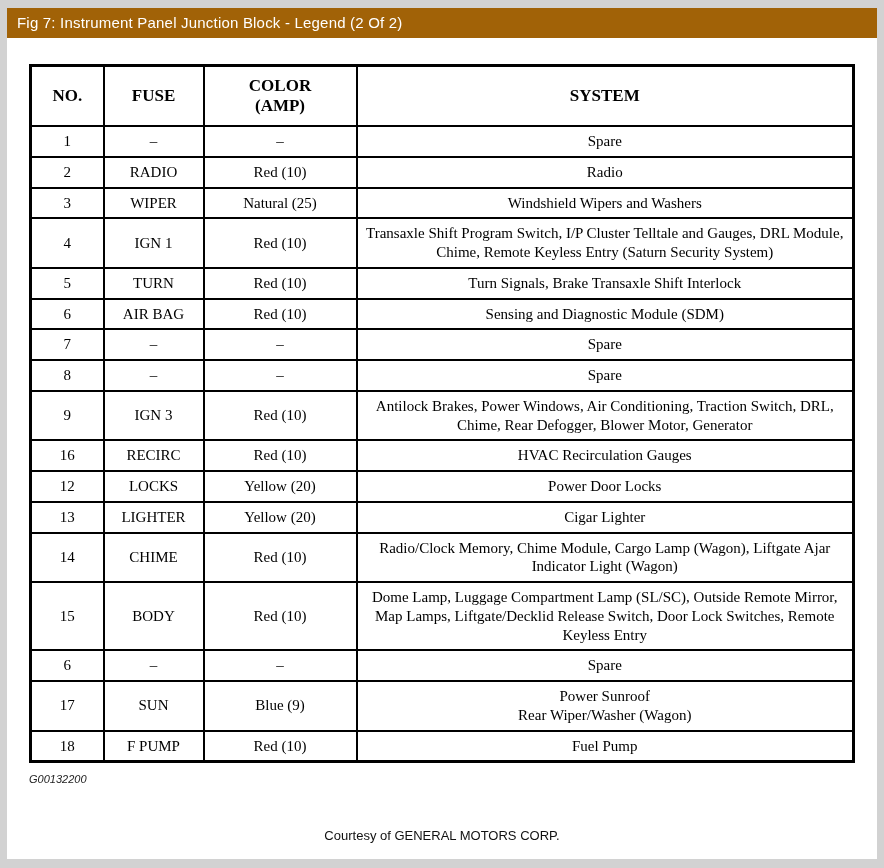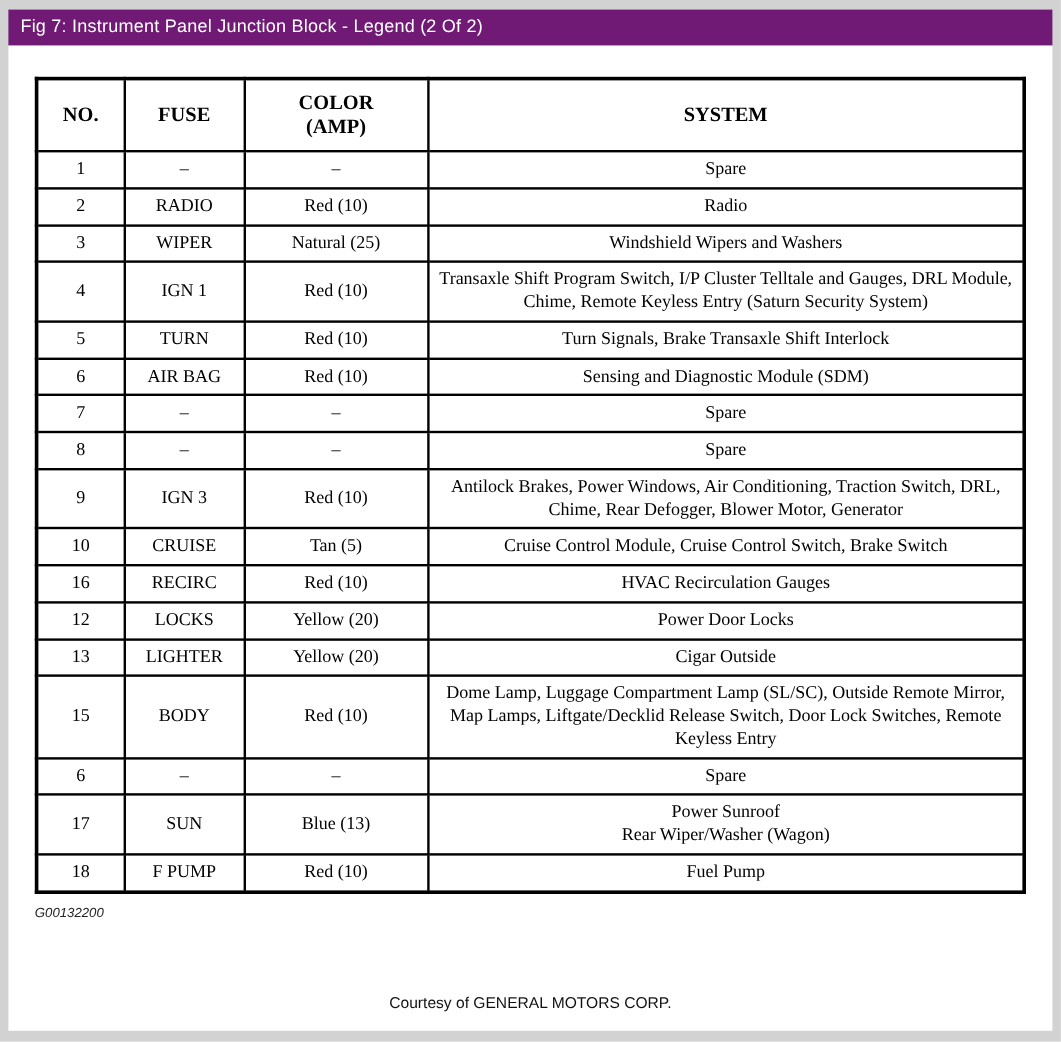--- a/index.html
+++ b/index.html
@@ -13,21 +13,21 @@
     font-family: "Liberation Serif", serif;
     position: relative;
   }
   .page {
     position: absolute;
     top: 8px; left: 7px; right: 7px; bottom: 9px;
     display: flex;
     flex-direction: column;
   }
   .title-bar {
-    background: #701a75;
+    background: #a16207;
     color: #ffffff;
     font-family: "Liberation Sans", sans-serif;
     font-size: 15px;
     height: 30px;
     line-height: 30px;
     padding-left: 10px;
     flex: 0 0 auto;
     letter-spacing: 0.2px;
   }
   .content {
@@ -156,59 +156,59 @@
             <td class="c-color">–</td>
             <td class="c-system">Spare</td>
           </tr>
           <tr>
             <td class="c-no">9</td>
             <td class="c-fuse">IGN 3</td>
             <td class="c-color">Red (10)</td>
             <td class="c-system">Antilock Brakes, Power Windows, Air Conditioning, Traction Switch, DRL, Chime, Rear Defogger, Blower Motor, Generator</td>
           </tr>
           <tr>
-            <td class="c-no">10</td>
-            <td class="c-fuse">CRUISE</td>
-            <td class="c-color">Tan (5)</td>
-            <td class="c-system">Cruise Control Module, Cruise Control Switch, Brake Switch</td>
-          </tr>
-          <tr>
             <td class="c-no">16</td>
             <td class="c-fuse">RECIRC</td>
             <td class="c-color">Red (10)</td>
             <td class="c-system">HVAC Recirculation Gauges</td>
           </tr>
           <tr>
             <td class="c-no">12</td>
             <td class="c-fuse">LOCKS</td>
             <td class="c-color">Yellow (20)</td>
             <td class="c-system">Power Door Locks</td>
           </tr>
           <tr>
             <td class="c-no">13</td>
             <td class="c-fuse">LIGHTER</td>
             <td class="c-color">Yellow (20)</td>
-            <td class="c-system">Cigar Outside</td>
+            <td class="c-system">Cigar Lighter</td>
+          </tr>
+          <tr>
+            <td class="c-no">14</td>
+            <td class="c-fuse">CHIME</td>
+            <td class="c-color">Red (10)</td>
+            <td class="c-system">Radio/Clock Memory, Chime Module, Cargo Lamp (Wagon), Liftgate Ajar Indicator Light (Wagon)</td>
           </tr>
           <tr>
             <td class="c-no">15</td>
             <td class="c-fuse">BODY</td>
             <td class="c-color">Red (10)</td>
             <td class="c-system">Dome Lamp, Luggage Compartment Lamp (SL/SC), Outside Remote Mirror, Map Lamps, Liftgate/Decklid Release Switch, Door Lock Switches, Remote Keyless Entry</td>
           </tr>
           <tr>
             <td class="c-no">6</td>
             <td class="c-fuse">–</td>
             <td class="c-color">–</td>
             <td class="c-system">Spare</td>
           </tr>
           <tr>
             <td class="c-no">17</td>
             <td class="c-fuse">SUN</td>
-            <td class="c-color">Blue (13)</td>
+            <td class="c-color">Blue (9)</td>
             <td class="c-system">Power Sunroof
 Rear Wiper/Washer (Wagon)</td>
           </tr>
           <tr>
             <td class="c-no">18</td>
             <td class="c-fuse">F PUMP</td>
             <td class="c-color">Red (10)</td>
             <td class="c-system">Fuel Pump</td>
           </tr>
         </tbody>

